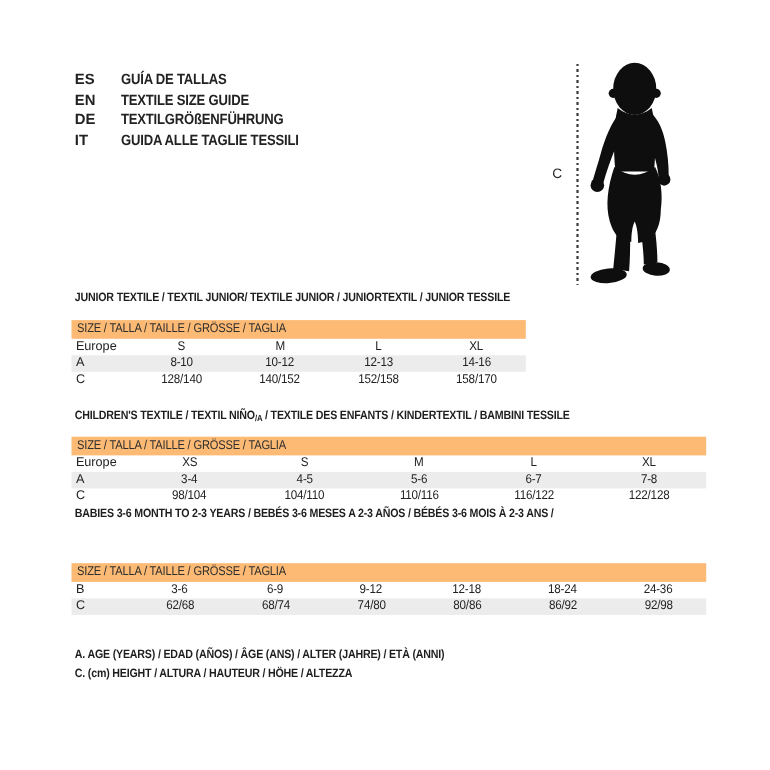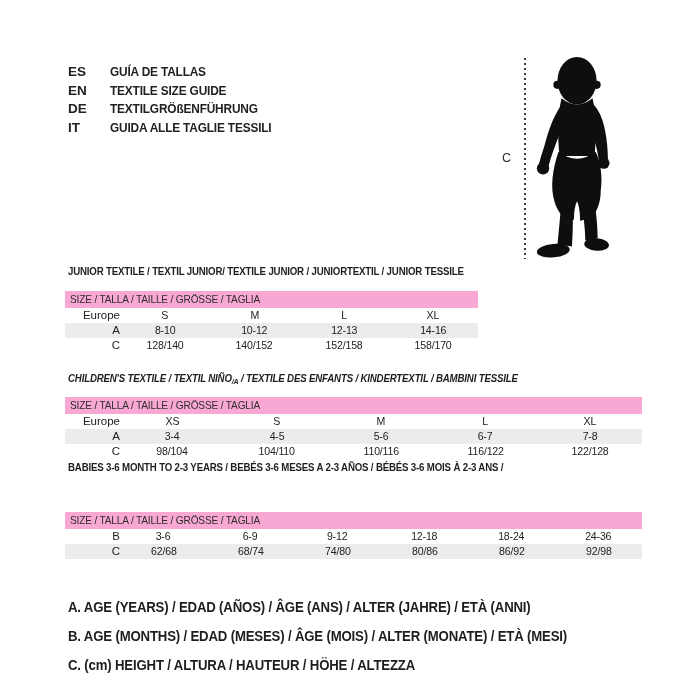--- a/index.html
+++ b/index.html
@@ -25,33 +25,33 @@
     position: absolute; left: 524px; top: 58px; width: 2px; height: 201px;
     background: repeating-linear-gradient(to bottom, #3a3a3a 0 2px, transparent 2px 5px);
   }
   .measure-label { position: absolute; left: 502px; top: 151px; font-size: 12.5px; color: #2a2a2a; }
   .baby-figure { position: absolute; left: 530px; top: 55px; }
 
   
   .tbl-title { position: absolute; font-weight: bold; font-size: 11px; line-height: 14.5px; color: #1e1e1e; }
   .size-table { position: absolute; }
   .size-bar {
-    height: 17px; line-height: 17px; background: #f9a8d4;
+    height: 17px; line-height: 17px; background: #fdba74;
     font-size: 11.5px; color: #2e2e2e; padding-left: 5px; box-sizing: border-box;
   }
   .trow { display: flex; height: 15px; line-height: 15px; font-size: 11.5px; color: #222; }
   .trow.shaded { background: #ececec; }
-  .trow .lbl { width: 55px; padding-left: 4px; box-sizing: border-box; text-align: right; }
+  .trow .lbl { width: 55px; padding-left: 4px; box-sizing: border-box; text-align: left; }
   .trow .val { flex: 1; text-align: center; }
 
   .sub-a { font-size: 8px; vertical-align: -2px; }
 
   
   .notes { position: absolute; left: 68px; top: 587px; }
-  .note-line { font-weight: bold; font-size: 15px; line-height: 16.8px; color: #1e1e1e; margin-top: 12px; }
+  .note-line { font-weight: bold; font-size: 11px; line-height: 16.8px; color: #1e1e1e; }
 </style>
 </head>
 <body>
 
 <div class="lang-block">
   <div class="lang-row">
     <span class="lang-code">ES</span>
     <span class="cond">GUÍA DE TALLAS</span>
   </div>
   <div class="lang-row">
@@ -111,21 +111,21 @@
   </div>
   <div class="trow">
     <span class="lbl">C</span>
     <span class="val"><span class="condc">128/140</span></span>
     <span class="val"><span class="condc">140/152</span></span>
     <span class="val"><span class="condc">152/158</span></span>
     <span class="val"><span class="condc">158/170</span></span>
   </div>
 </div>
 
-<div class="tbl-title" style="left:68px; top:371px;font-style:italic;">
+<div class="tbl-title" style="left:68px; top:371px;">
   <span class="cond"><span>CHILDREN'S TEXTILE / TEXTIL NIÑO</span><span class="sub-a">/A</span><span> / TEXTILE DES ENFANTS / KINDERTEXTIL / BAMBINI TESSILE</span></span>
 </div>
 <div class="size-table" style="left:65px; top:397px; width:577px;">
   <div class="size-bar">
     <span class="cond">SIZE / TALLA / TAILLE / GRÖSSE / TAGLIA</span>
   </div>
   <div class="trow">
     <span class="lbl">Europe</span>
     <span class="val"><span class="condc">XS</span></span>
     <span class="val"><span class="condc">S</span></span>
@@ -173,15 +173,14 @@
     <span class="val"><span class="condc">68/74</span></span>
     <span class="val"><span class="condc">74/80</span></span>
     <span class="val"><span class="condc">80/86</span></span>
     <span class="val"><span class="condc">86/92</span></span>
     <span class="val"><span class="condc">92/98</span></span>
   </div>
 </div>
 
 <div class="notes">
   <div class="note-line"><span class="cond">A. AGE (YEARS) / EDAD (AÑOS) / ÂGE (ANS) / ALTER (JAHRE) / ETÀ (ANNI)</span></div>
-  <div class="note-line"><span class="cond">B. AGE (MONTHS) / EDAD (MESES) / ÂGE (MOIS) / ALTER (MONATE) / ETÀ (MESI)</span></div>
   <div class="note-line"><span class="cond">C. (cm) HEIGHT / ALTURA / HAUTEUR / HÖHE / ALTEZZA</span></div>
 </div>
 
 </body></html>

